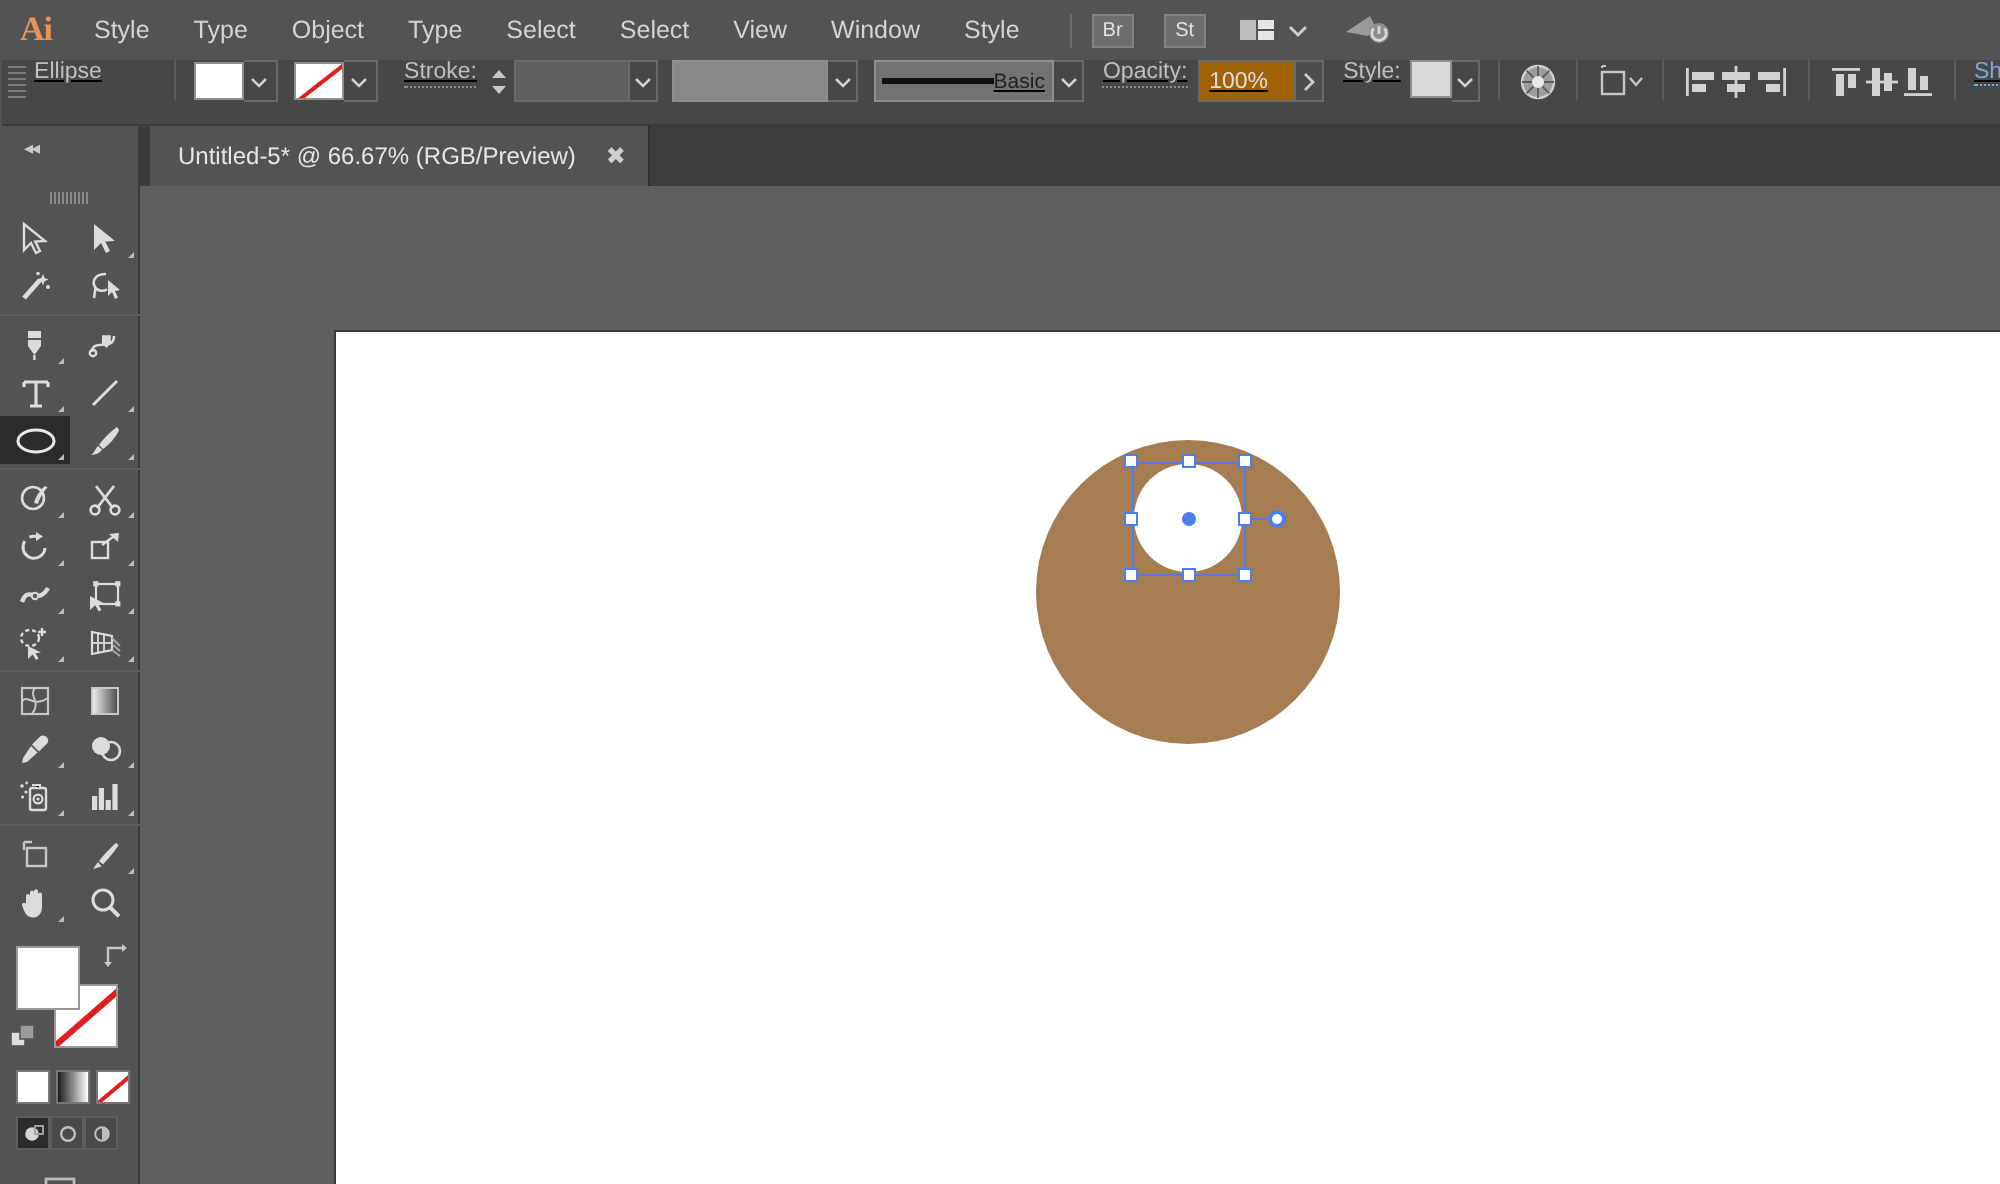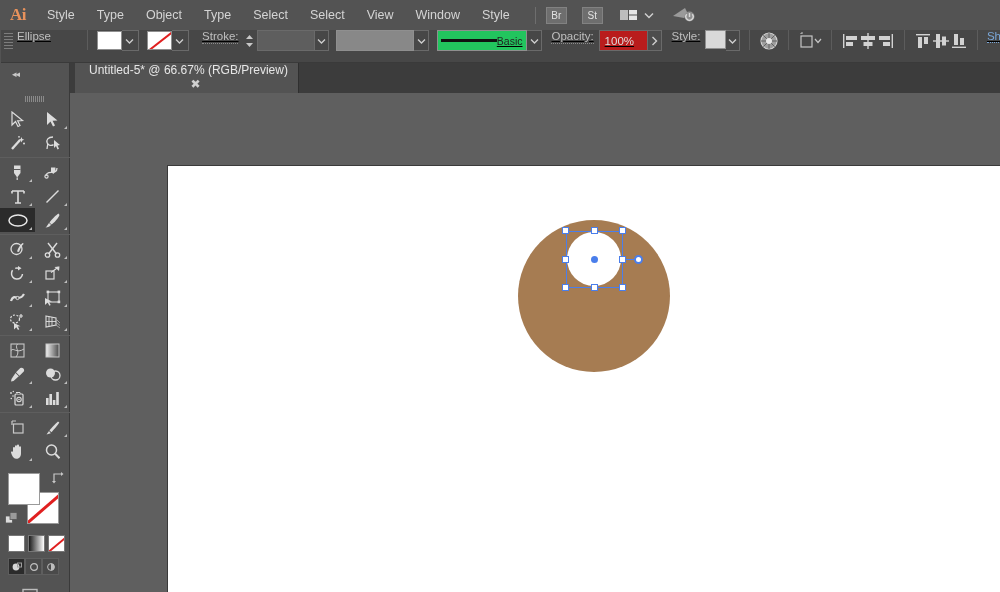--- a/index.html
+++ b/index.html
@@ -83,29 +83,29 @@
     display: flex; flex-direction: column; align-items: center; justify-content: center;
     cursor: pointer; margin-right: 2px;
   }
   .field {
     height: 21px; background: #5E5E5E; border: 1px solid #6a6a6a;
     display: flex; align-items: center; padding: 0 6px;
     color: #E0E0E0; font-size: 11.5px;
   }
   .field.empty { background: #5E5E5E; }
   .brushbox {
-    height: 21px; width: 92px; background: #22c55e;
+    height: 21px; width: 92px; background: #737373;
     border: 1px solid #8f8f8f;
     display: flex; align-items: center; justify-content: space-between;
     padding: 0 4px 0 3px;
   }
   .brush-line { width: 56px; height: 3px; background: #111; }
   .brush-name { color: #222; font-size: 10.5px; }
   .opacity-field {
-    width: 56px; height: 21px; background: #b91c1c;
+    width: 56px; height: 21px; background: #a16207;
     border: 1px solid #6a6a6a; border-right: none;
     display: flex; align-items: center; padding: 0 5px;
     color: #DEDEDE; font-size: 11.5px;
   }
   .opacity-more {
     width: 18px; height: 21px; background: #4d4d4d;
     border: 1px solid #6a6a6a;
     display: flex; align-items: center; justify-content: center;
     color: #cfcfcf; font-size: 11px; cursor: pointer;
   }
@@ -122,21 +122,20 @@
   .tabbar {
     position: absolute; left: 0; top: 63px; width: 1000px; height: 30px;
     background: #3C3C3C;
   }
   .doctab {
     position: absolute; left: 75px; top: 0; height: 30px;
     background: #535353;
     display: flex; align-items: center; padding: 0 10px 0 14px;
     border-right: 1px solid #2f2f2f;
     cursor: pointer;
-    flex-direction: column;
   }
   .doctab-title { color: #E6E6E6; font-size: 12px; white-space: nowrap; }
   .doctab-close {
     margin-left: 14px; color: #D0D0D0; font-size: 12px;
     width: 12px; text-align: center; cursor: pointer;
   }
 
   
   .toolpanel {
     position: absolute; left: 0; top: 63px; width: 70px; height: 529px;

